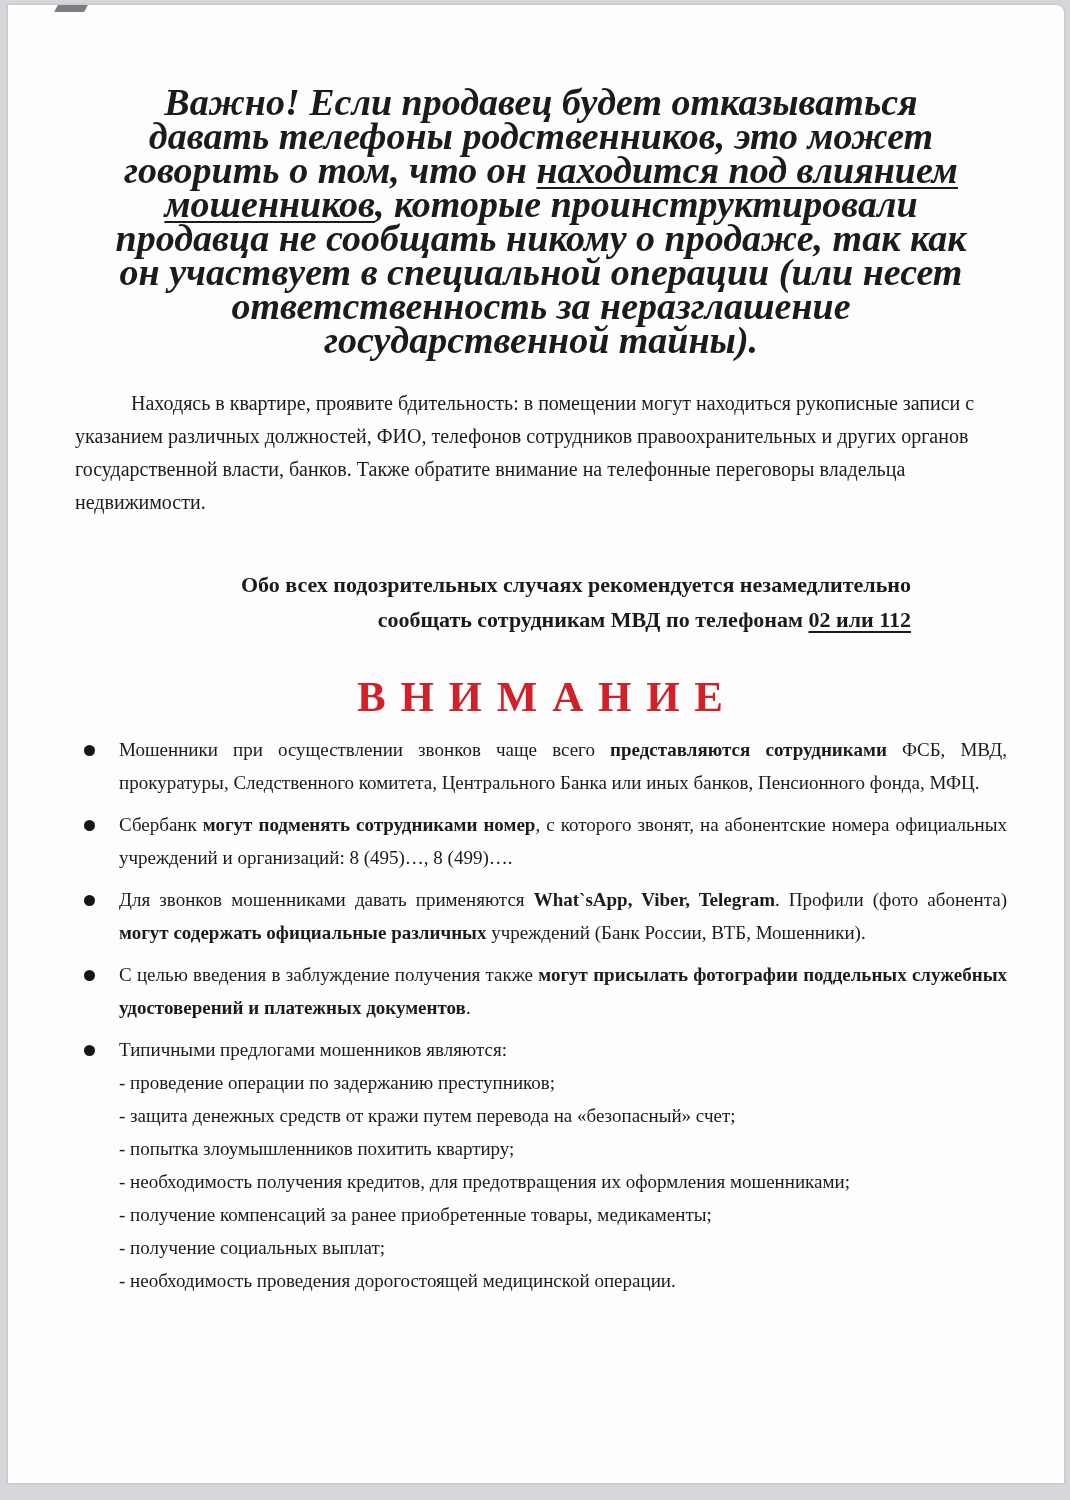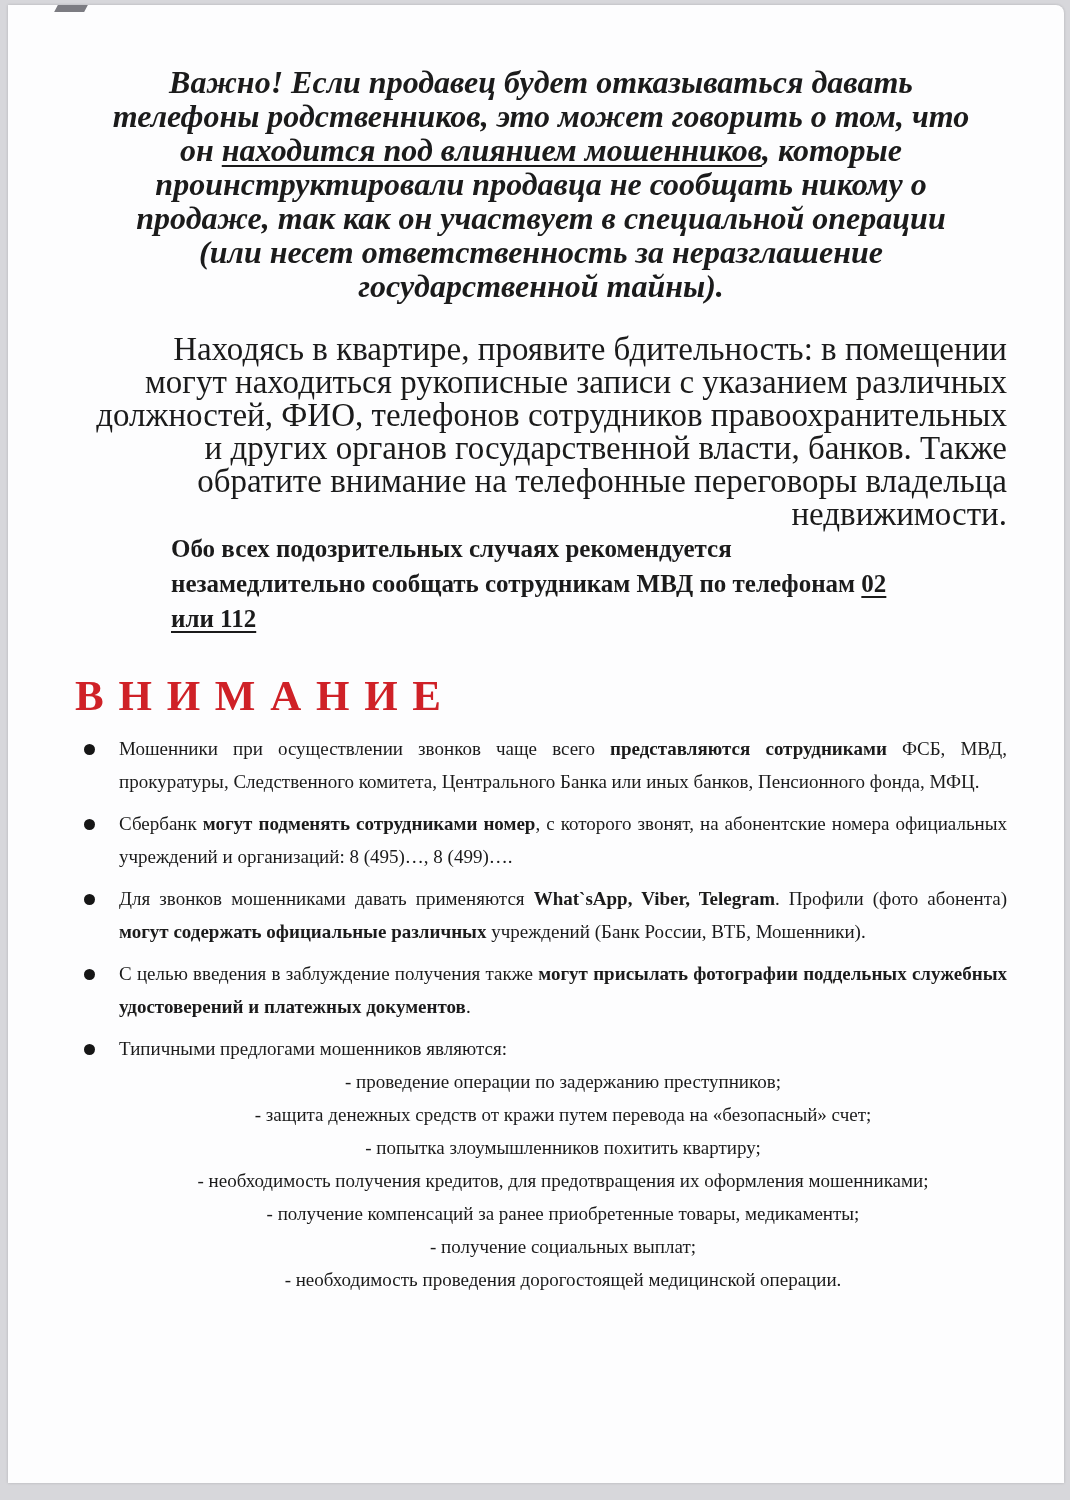--- a/index.html
+++ b/index.html
@@ -24,45 +24,46 @@
     width: 30px; height: 7px;
     background: #7c7c82;
     transform: skewX(-28deg);
   }
   .content {
     position: absolute;
     left: 67px; right: 57px; top: 0;
     color: #1b1b1b;
   }
   .intro-warning {
-    margin-top: 60px;
+    margin-top: 80px;
     padding: 0 34px;
     text-align: center;
     font-weight: bold;
     font-style: italic;
-    font-size: 32px;
+    font-size: 38px;
     line-height: 34px;
   }
   .vigilance {
     margin-top: 30px;
-    font-size: 33px;
+    font-size: 20px;
     line-height: 33px;
-    text-align: right;
+    text-align: left;
     text-indent: 56px;
   }
   .report-heading {
+    margin-top: 48px;
     padding: 0 96px;
-    text-align: left;
+    text-align: right;
     font-weight: bold;
-    font-size: 25px;
+    font-size: 22px;
     line-height: 35px;
   }
   .attention-title {
     margin-top: 36px;
-    text-align: left;
+    text-align: center;
     font-weight: bold;
     font-size: 43px;
     line-height: 48px;
     letter-spacing: 2px;
     color: var(--attention-red, #cf2127);
   }
   ul.attention-list {
     list-style: none;
     margin: 12px 0 0 0;
     padding: 0;
@@ -76,21 +77,21 @@
     margin-bottom: 9px;
   }
   ul.attention-list > li::before {
     content: "";
     position: absolute;
     left: 9px; top: 12px;
     width: 11px; height: 11px;
     border-radius: 50%;
     background: #161616;
   }
-  .subline { text-align: center; }
+  .subline { text-align: left; }
   .u {
     text-decoration: underline;
     text-decoration-thickness: 2px;
     text-underline-offset: 4px;
   }
   .b { font-weight: bold; }
 </style>
 </head>
 <body style="--attention-red: #cf2127;">
 

